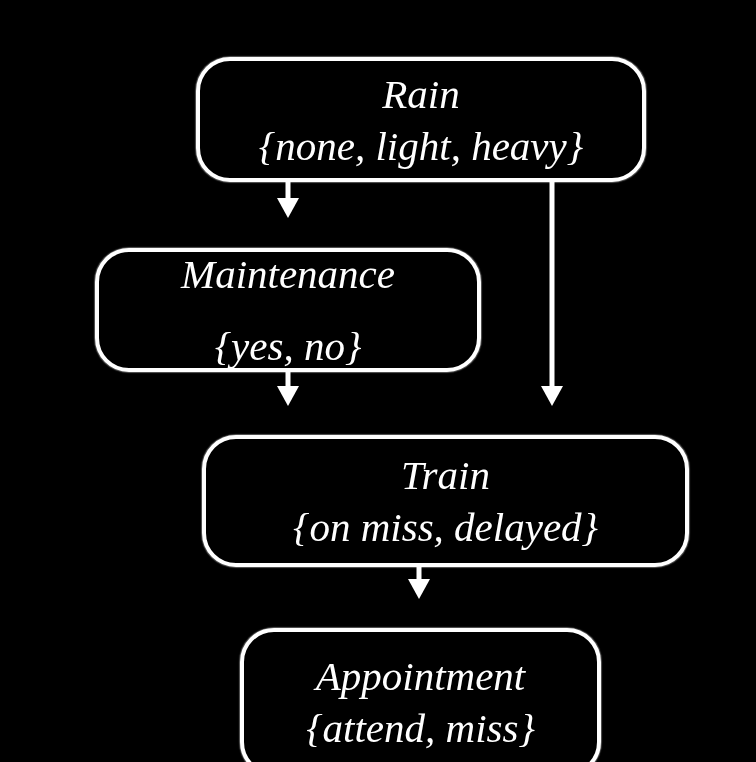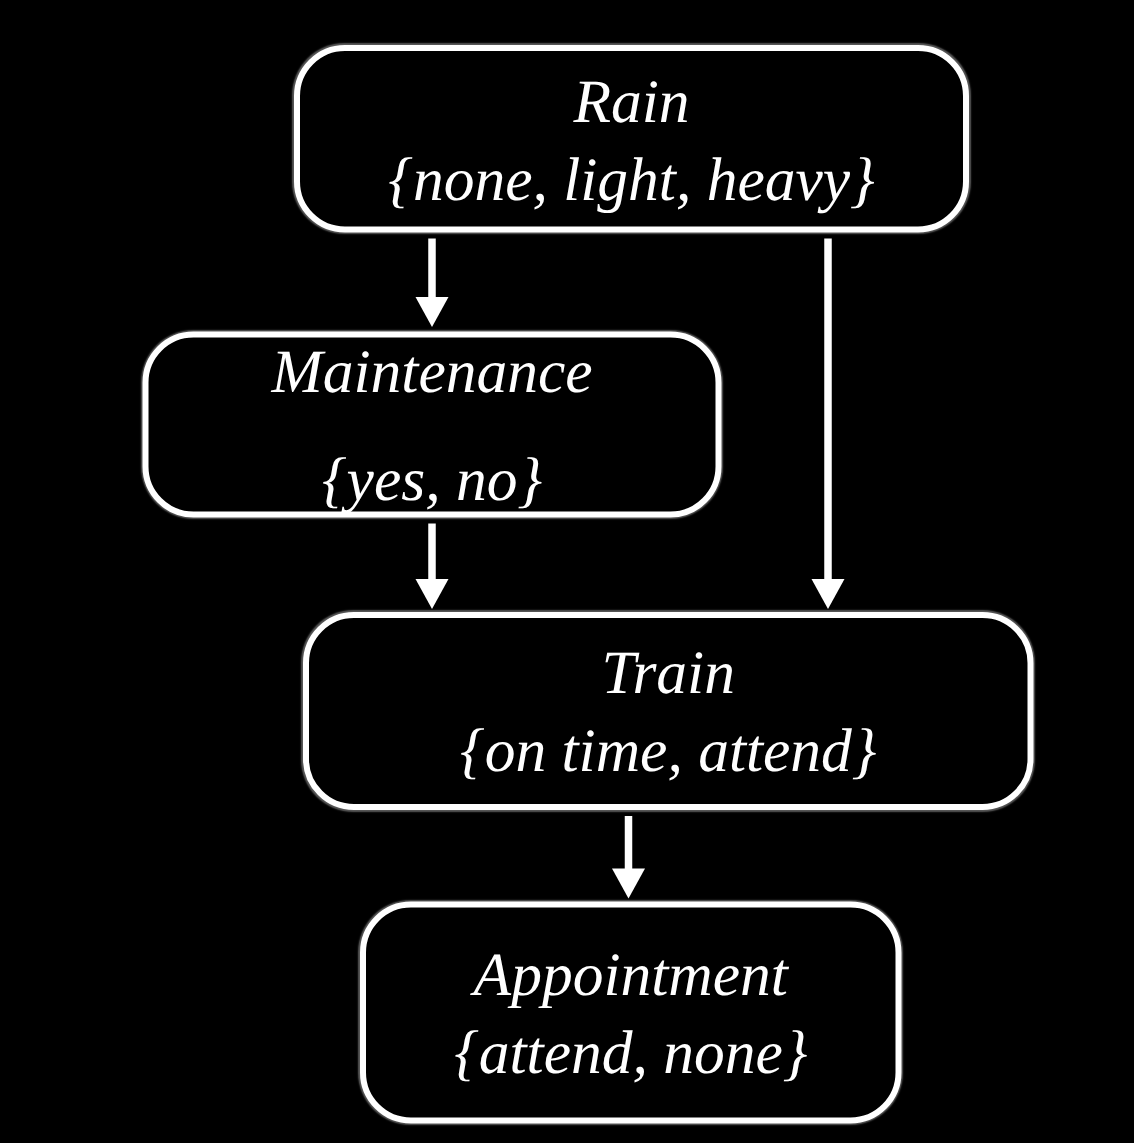--- a/index.html
+++ b/index.html
@@ -38,20 +38,21 @@
     color: #ffffff;
     display: flex;
     flex-direction: column;
     align-items: center;
     justify-content: center;
     text-align: center;
     font-style: italic;
     font-size: 41px;
     line-height: 52px;
     box-shadow: 0 0 1px 1px rgba(255,255,255,0.35);
+    margin-top: 27px;
   }
   .node-label, .node-values {
     white-space: nowrap;
   }
   #node-rain        { left: 196px; top: 30px;  width: 450px; height: 125px; }
   #node-maintenance { left: 95px;  top: 221px; width: 386px; height: 124px; gap: 20px; }
   #node-train       { left: 202px; top: 408px; width: 487px; height: 132px; }
   #node-appointment { left: 240px; top: 601px; width: 361px; height: 148px; }
 </style>
 </head>
@@ -87,21 +88,21 @@
     <div class="node-values">{none, light, heavy}</div>
   </div>
 
   <div class="node" id="node-maintenance">
     <div class="node-label">Maintenance</div>
     <div class="node-values">{yes, no}</div>
   </div>
 
   <div class="node" id="node-train">
     <div class="node-label">Train</div>
-    <div class="node-values">{on time, attend}</div>
+    <div class="node-values">{on miss, delayed}</div>
   </div>
 
   <div class="node" id="node-appointment">
     <div class="node-label">Appointment</div>
-    <div class="node-values">{attend, none}</div>
+    <div class="node-values">{attend, miss}</div>
   </div>
 
 </div>
 
 </body></html>

